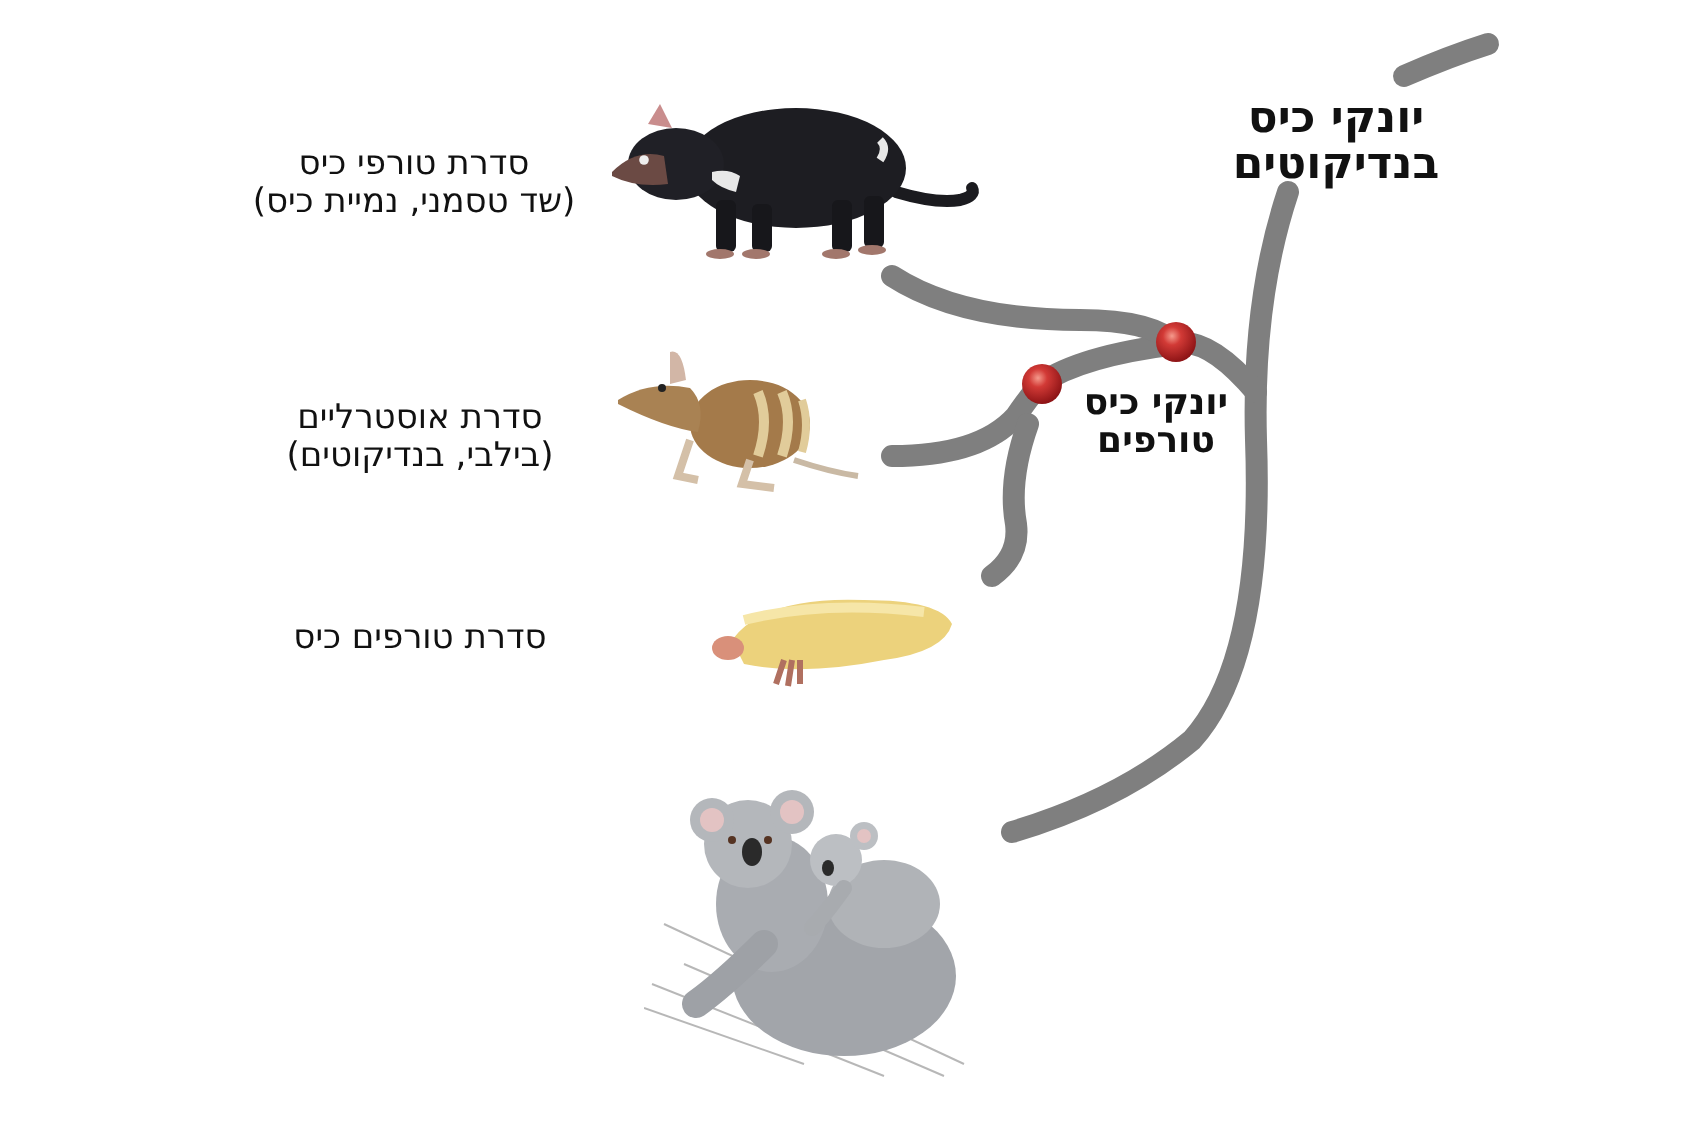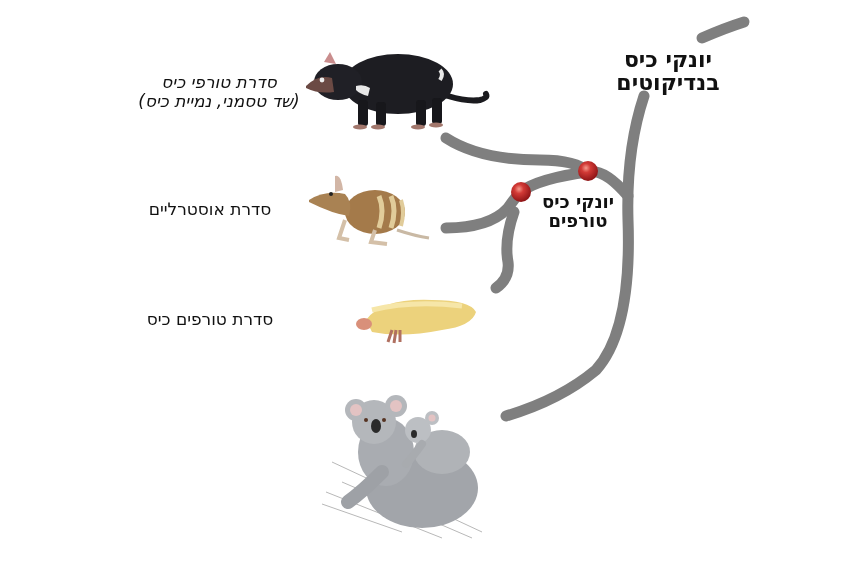--- a/index.html
+++ b/index.html
@@ -49,26 +49,27 @@
   <div class="label clade-label big" style="left:583px; top:48px;">
     <div>יונקי כיס</div>
     <div>בנדיקוטים</div>
   </div>
 
   <div class="label clade-label mid" style="left:518px; top:193px;">
     <div>יונקי כיס</div>
     <div>טורפים</div>
   </div>
 
-  <div class="label order-label" style="left:109px; top:73px;font-style:italic;">
+  <div class="label order-label" style="left:97px; top:73px;">
     <div>סדרת טורפי כיס</div>
     <div>(שד טסמני, נמיית כיס)</div>
   </div>
   <div class="label order-label" style="left:100px; top:200px;">
     <div>סדרת אוסטרליים</div>
+    <div>(בילבי, בנדיקוטים)</div>
   </div>
   <div class="label order-label" style="left:100px; top:310px;">
     <div>סדרת טורפים כיס</div>
   </div>
 
   <svg class="animal" style="left:298px; top:40px;" width="195" height="92" viewBox="0 0 195 92">
     <path d="M150 56 Q170 62 182 60 Q190 58 188 54" stroke="#1b1b1f" stroke-width="6" fill="none" stroke-linecap="round"></path>
     <ellipse cx="100" cy="44" rx="55" ry="30" fill="#1d1d22"></ellipse>
     <ellipse cx="40" cy="42" rx="24" ry="18" fill="#202026"></ellipse>
     <path d="M8 46 Q20 34 34 38 L36 52 Q20 54 8 48 Z" fill="#6b4a44"></path>

